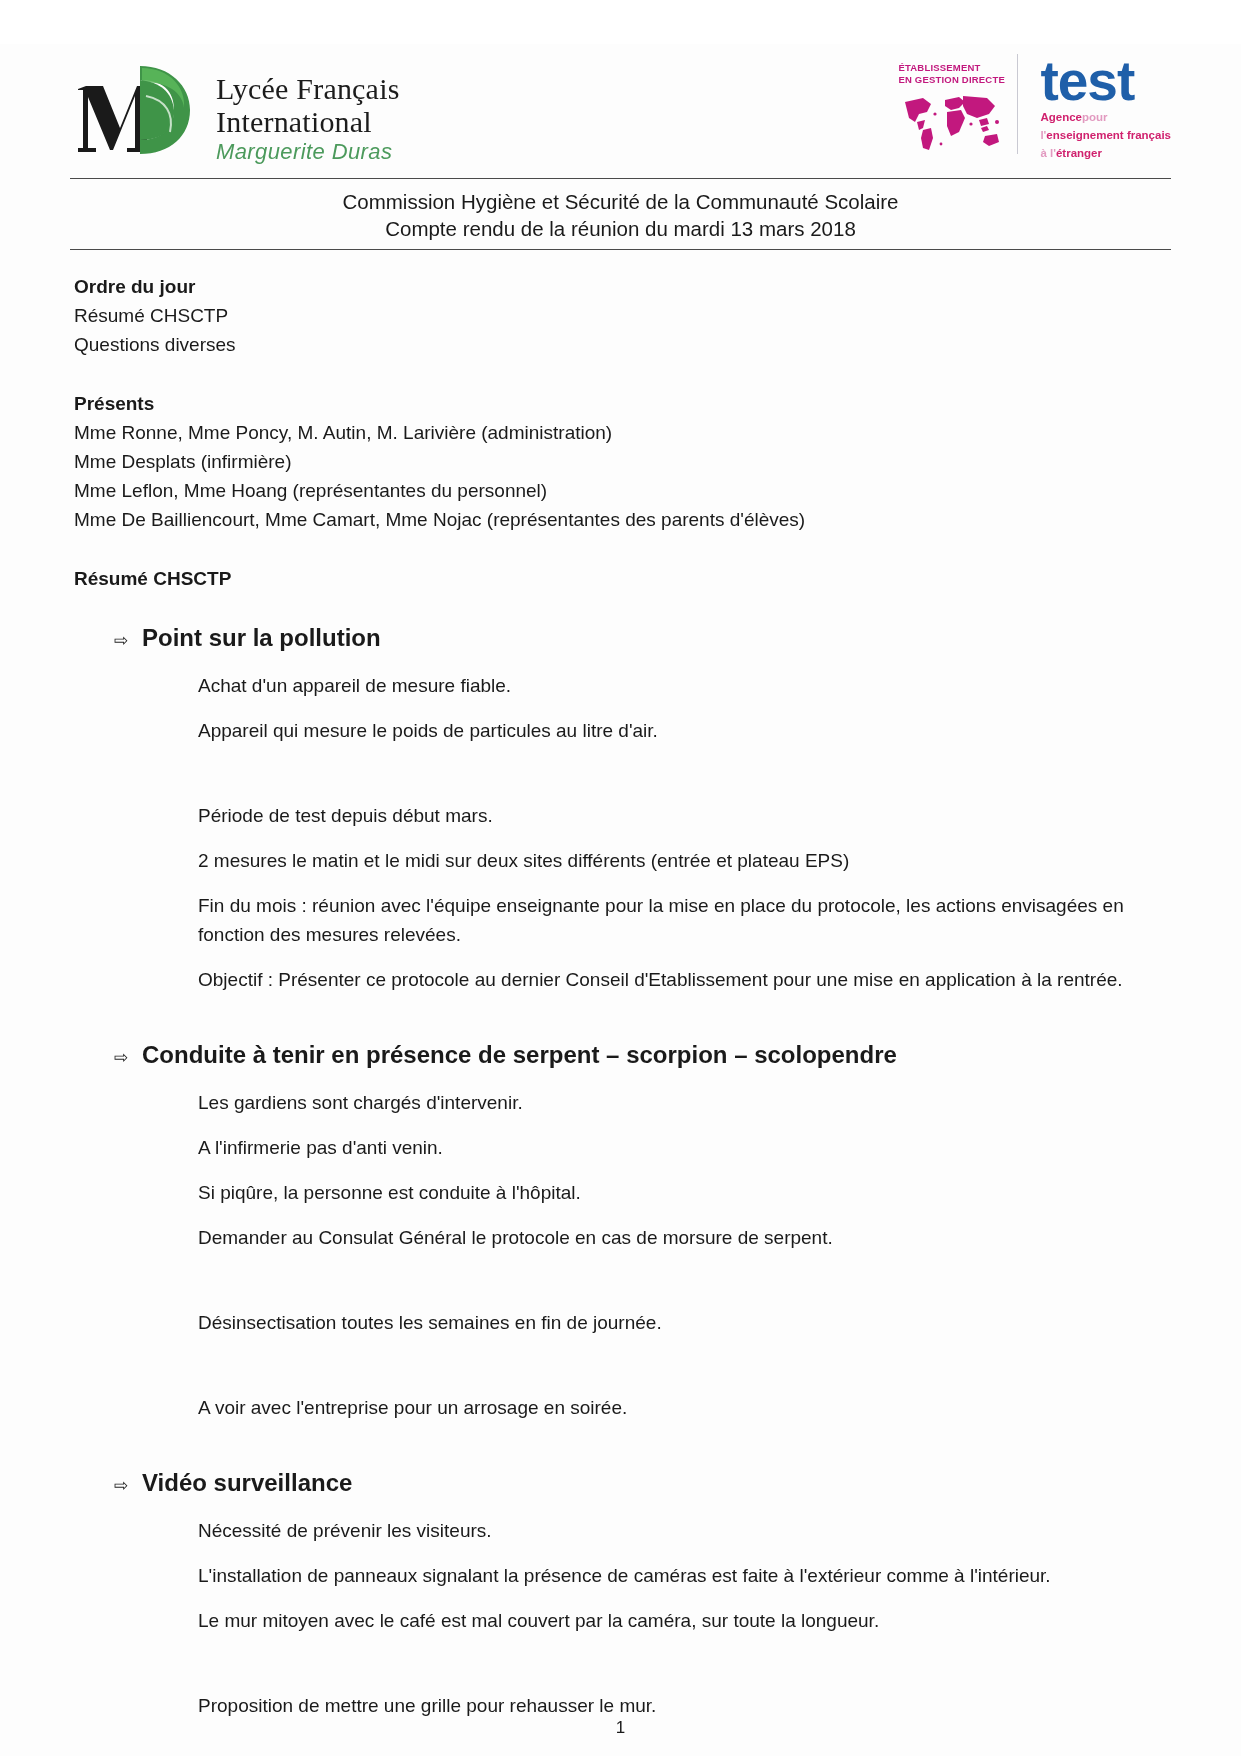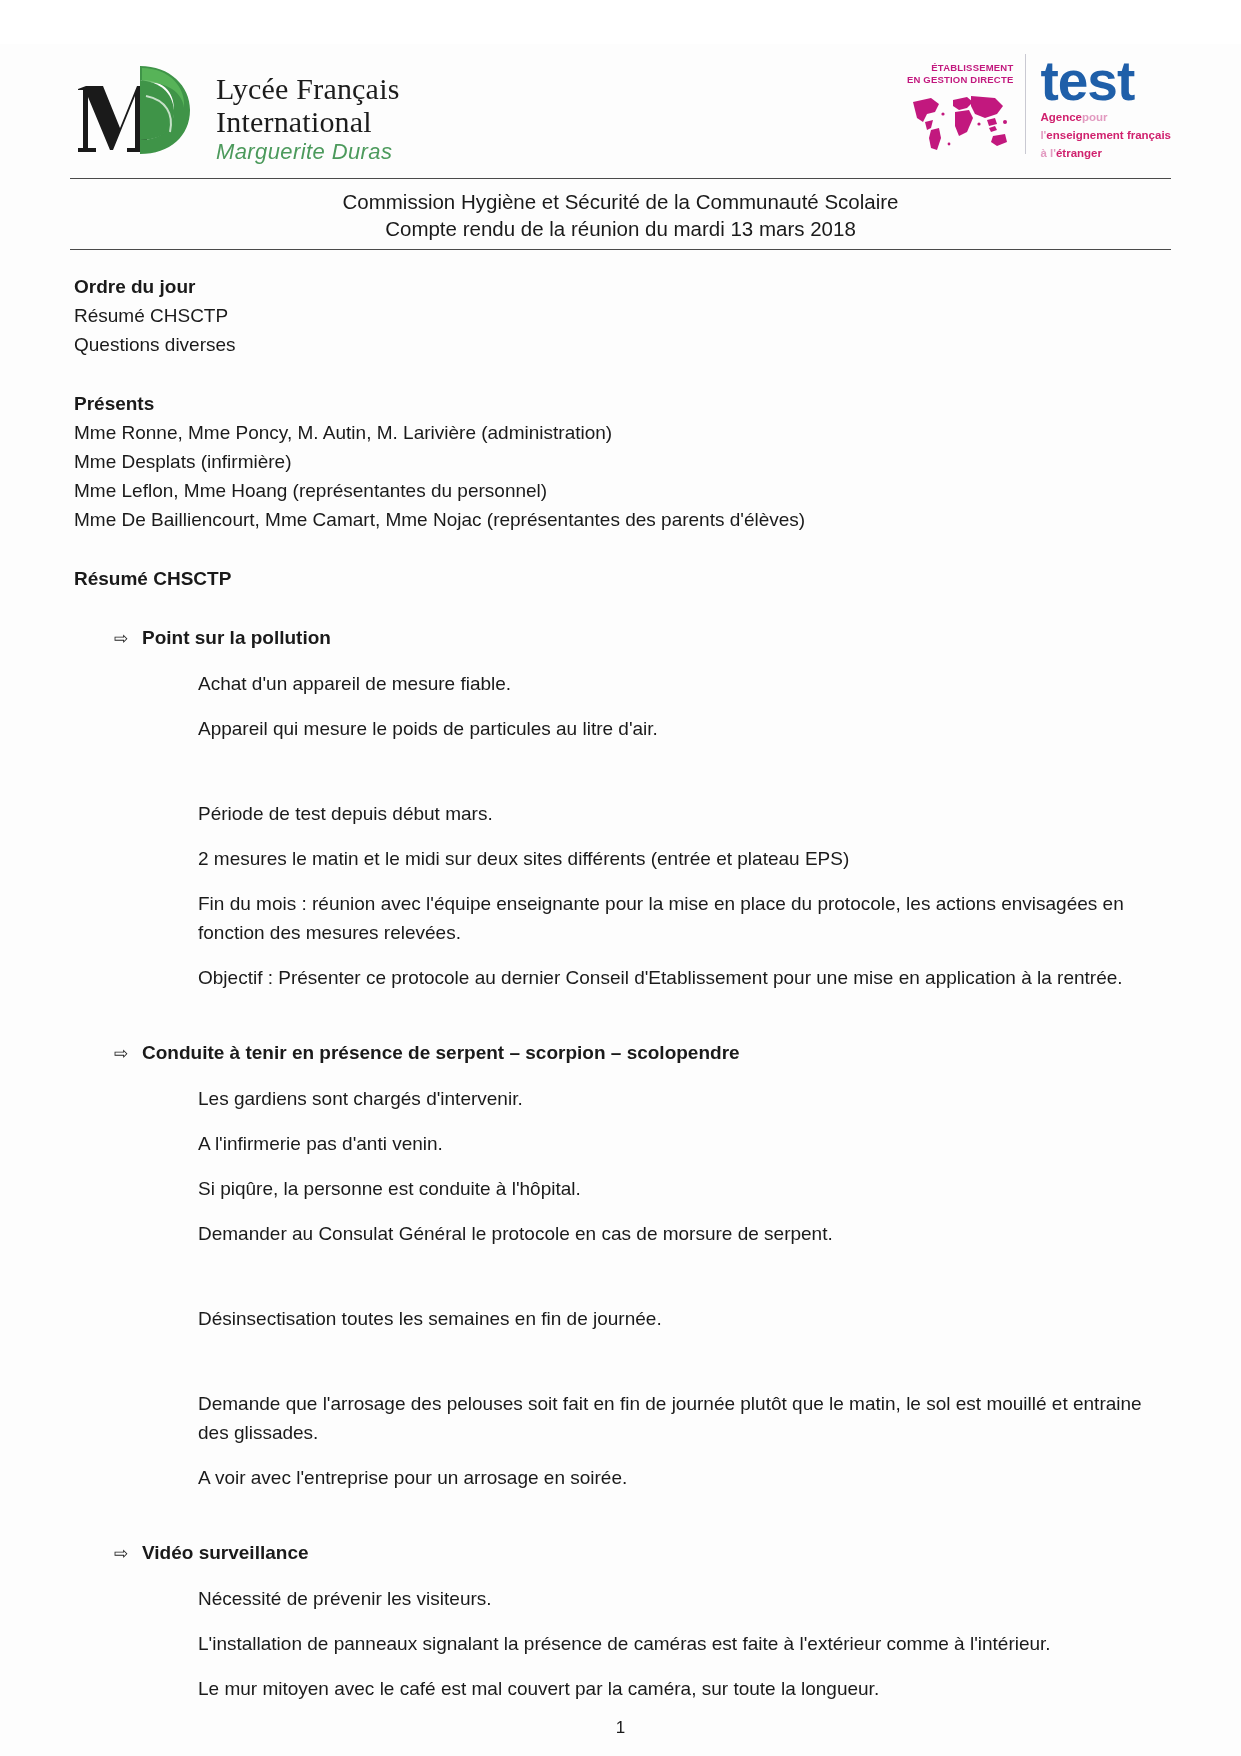--- a/index.html
+++ b/index.html
@@ -71,25 +71,24 @@
 
   
   .logo-aefe {
     position: absolute;
     right: 70px;
     top: 10px;
     display: flex;
     align-items: flex-start;
   }
   .egd {
-    text-align: right;
     padding-top: 8px;
     padding-right: 12px;
     border-right: 1px solid #c9c9d2;
-    margin-right: 14px;
+    margin-right: 22px;
     min-width: 120px;
   }
   .egd-line {
     font-family: "Liberation Sans", sans-serif;
     font-size: 9.5px;
     font-weight: bold;
     letter-spacing: 0.2px;
     color: #c2187e;
     line-height: 12px;
     white-space: nowrap;
@@ -164,21 +163,21 @@
   }
   .arrow-icon {
     flex: none;
     width: 28px;
     color: #222;
     font-size: 17px;
     line-height: 29px;
   }
   .bullet-title {
     font-weight: bold;
-    font-size: 19px;
+    font-size: 24px;
     line-height: 29px;
   }
   .bullet-body {
     margin-left: 68px;
   }
   .bullet-body p {
     margin: 16px;
     font-size: 19px;
     line-height: 29px;
   }
@@ -319,21 +318,20 @@
         <span class="bullet-title">Conduite à tenir en présence de serpent – scorpion – scolopendre</span>
       </div>
       <div class="bullet-body">
         <p>Les gardiens sont chargés d'intervenir.</p>
         <p>A l'infirmerie pas d'anti venin.</p>
         <p>Si piqûre, la personne est conduite à l'hôpital.</p>
         <p>Demander au Consulat Général le protocole en cas de morsure de serpent.</p>
         <div class="gap-sm"></div>
         <p>Désinsectisation toutes les semaines en fin de journée.</p>
         <div class="gap-sm"></div>
-        <p>Demande que l'arrosage des pelouses soit fait en fin de journée plutôt que le matin, le sol est mouillé et entraine des glissades.</p>
         <p>A voir avec  l'entreprise pour un arrosage en soirée.</p>
       </div>
     </div>
 
     <div class="gap-md"></div>
 
     <div class="bullet-item">
       <div class="bullet-row">
         <span class="arrow-icon">⇨</span>
         <span class="bullet-title">Vidéo surveillance</span>

